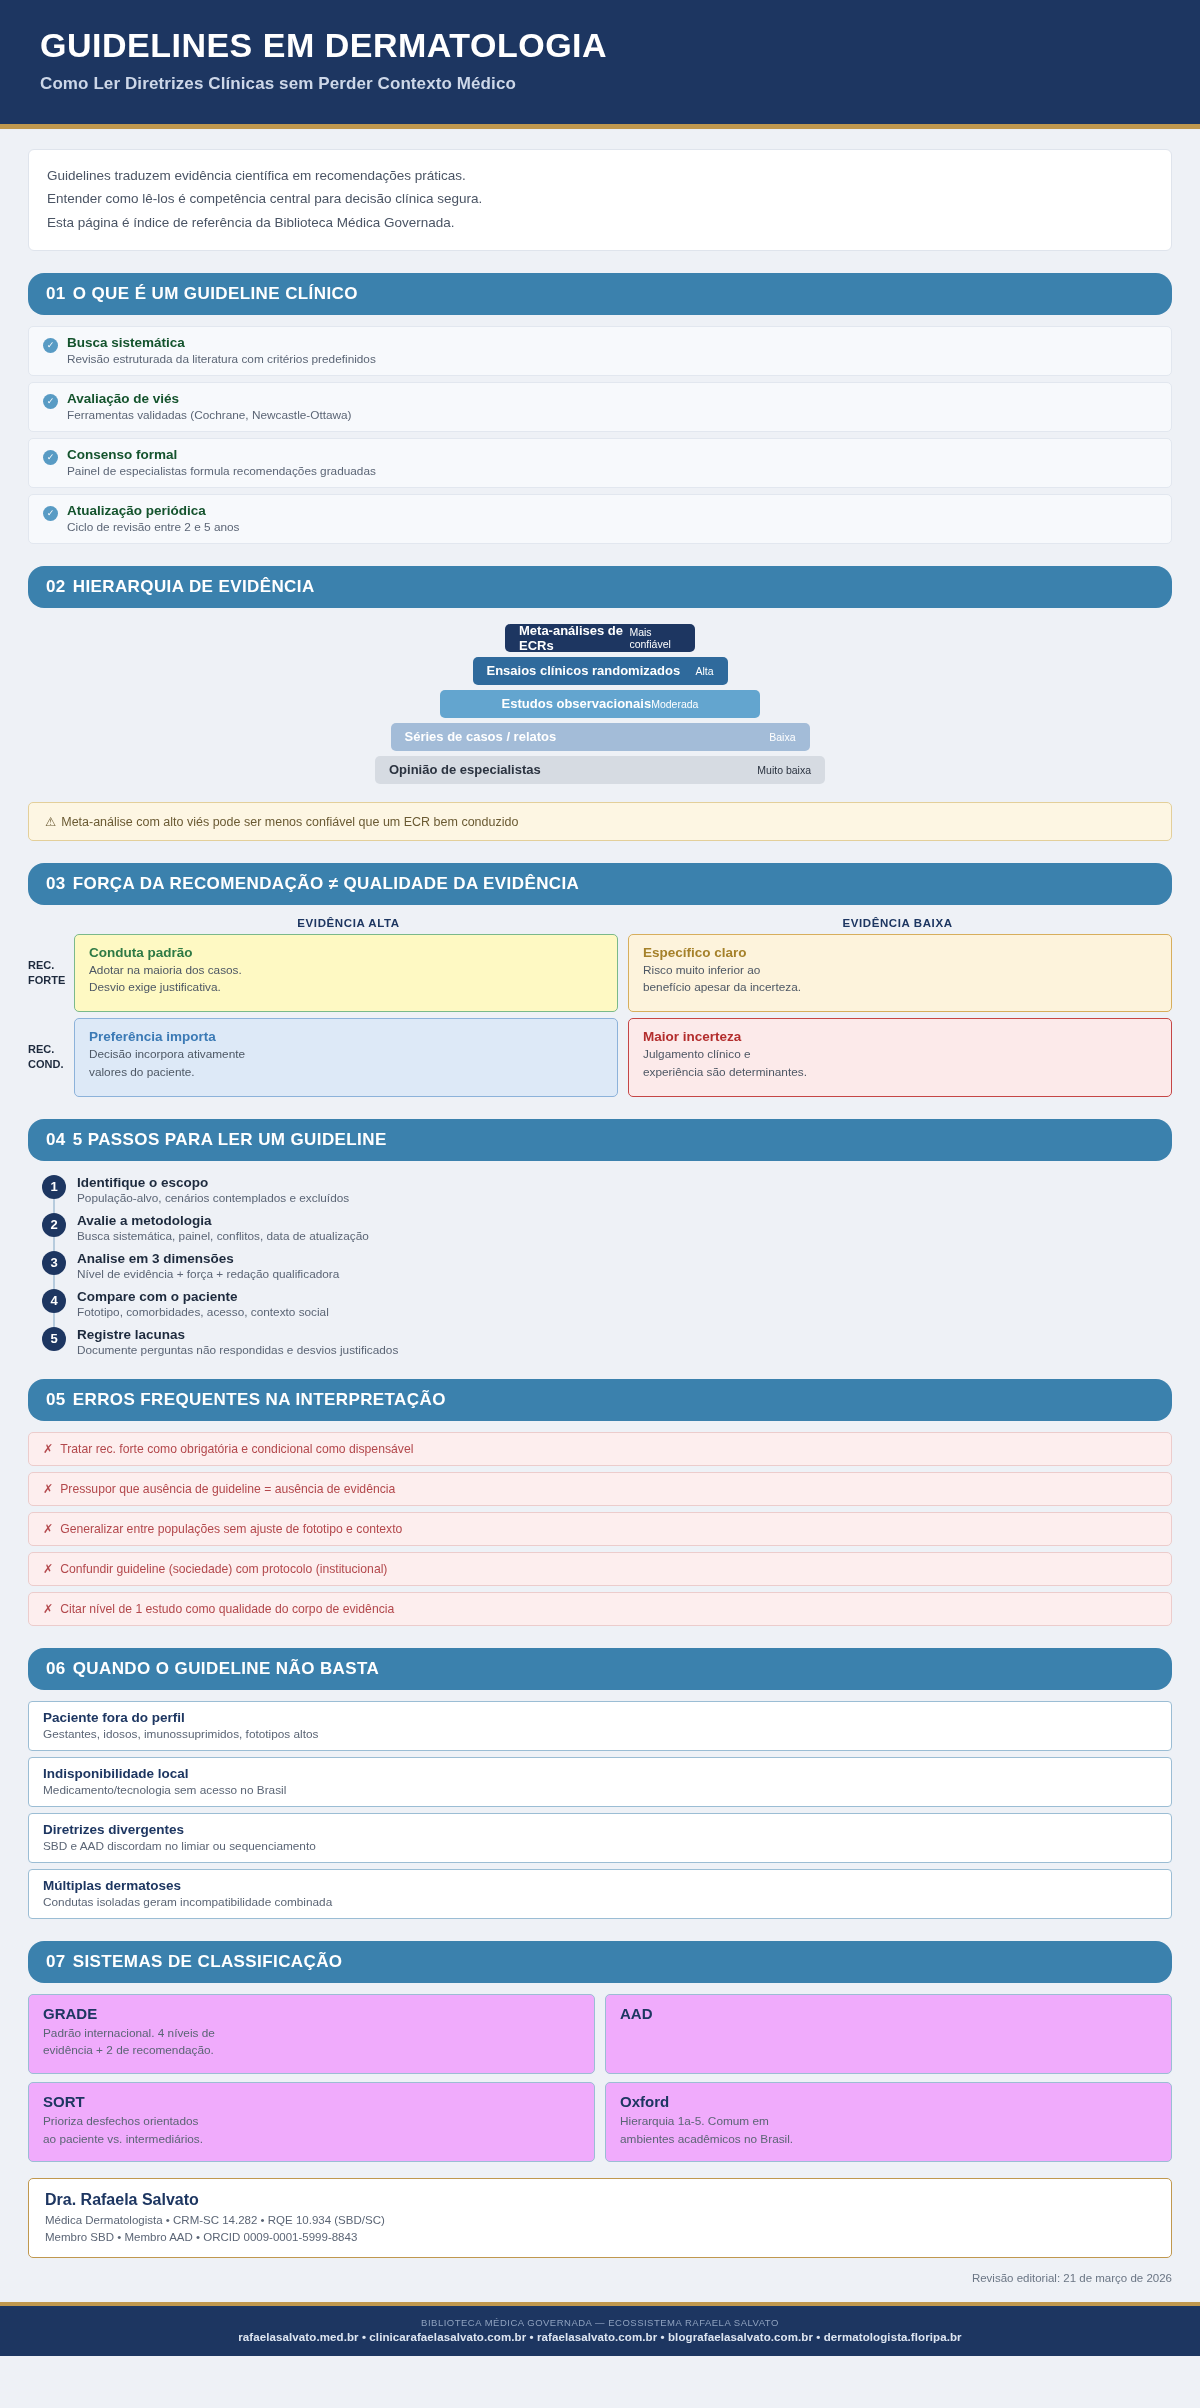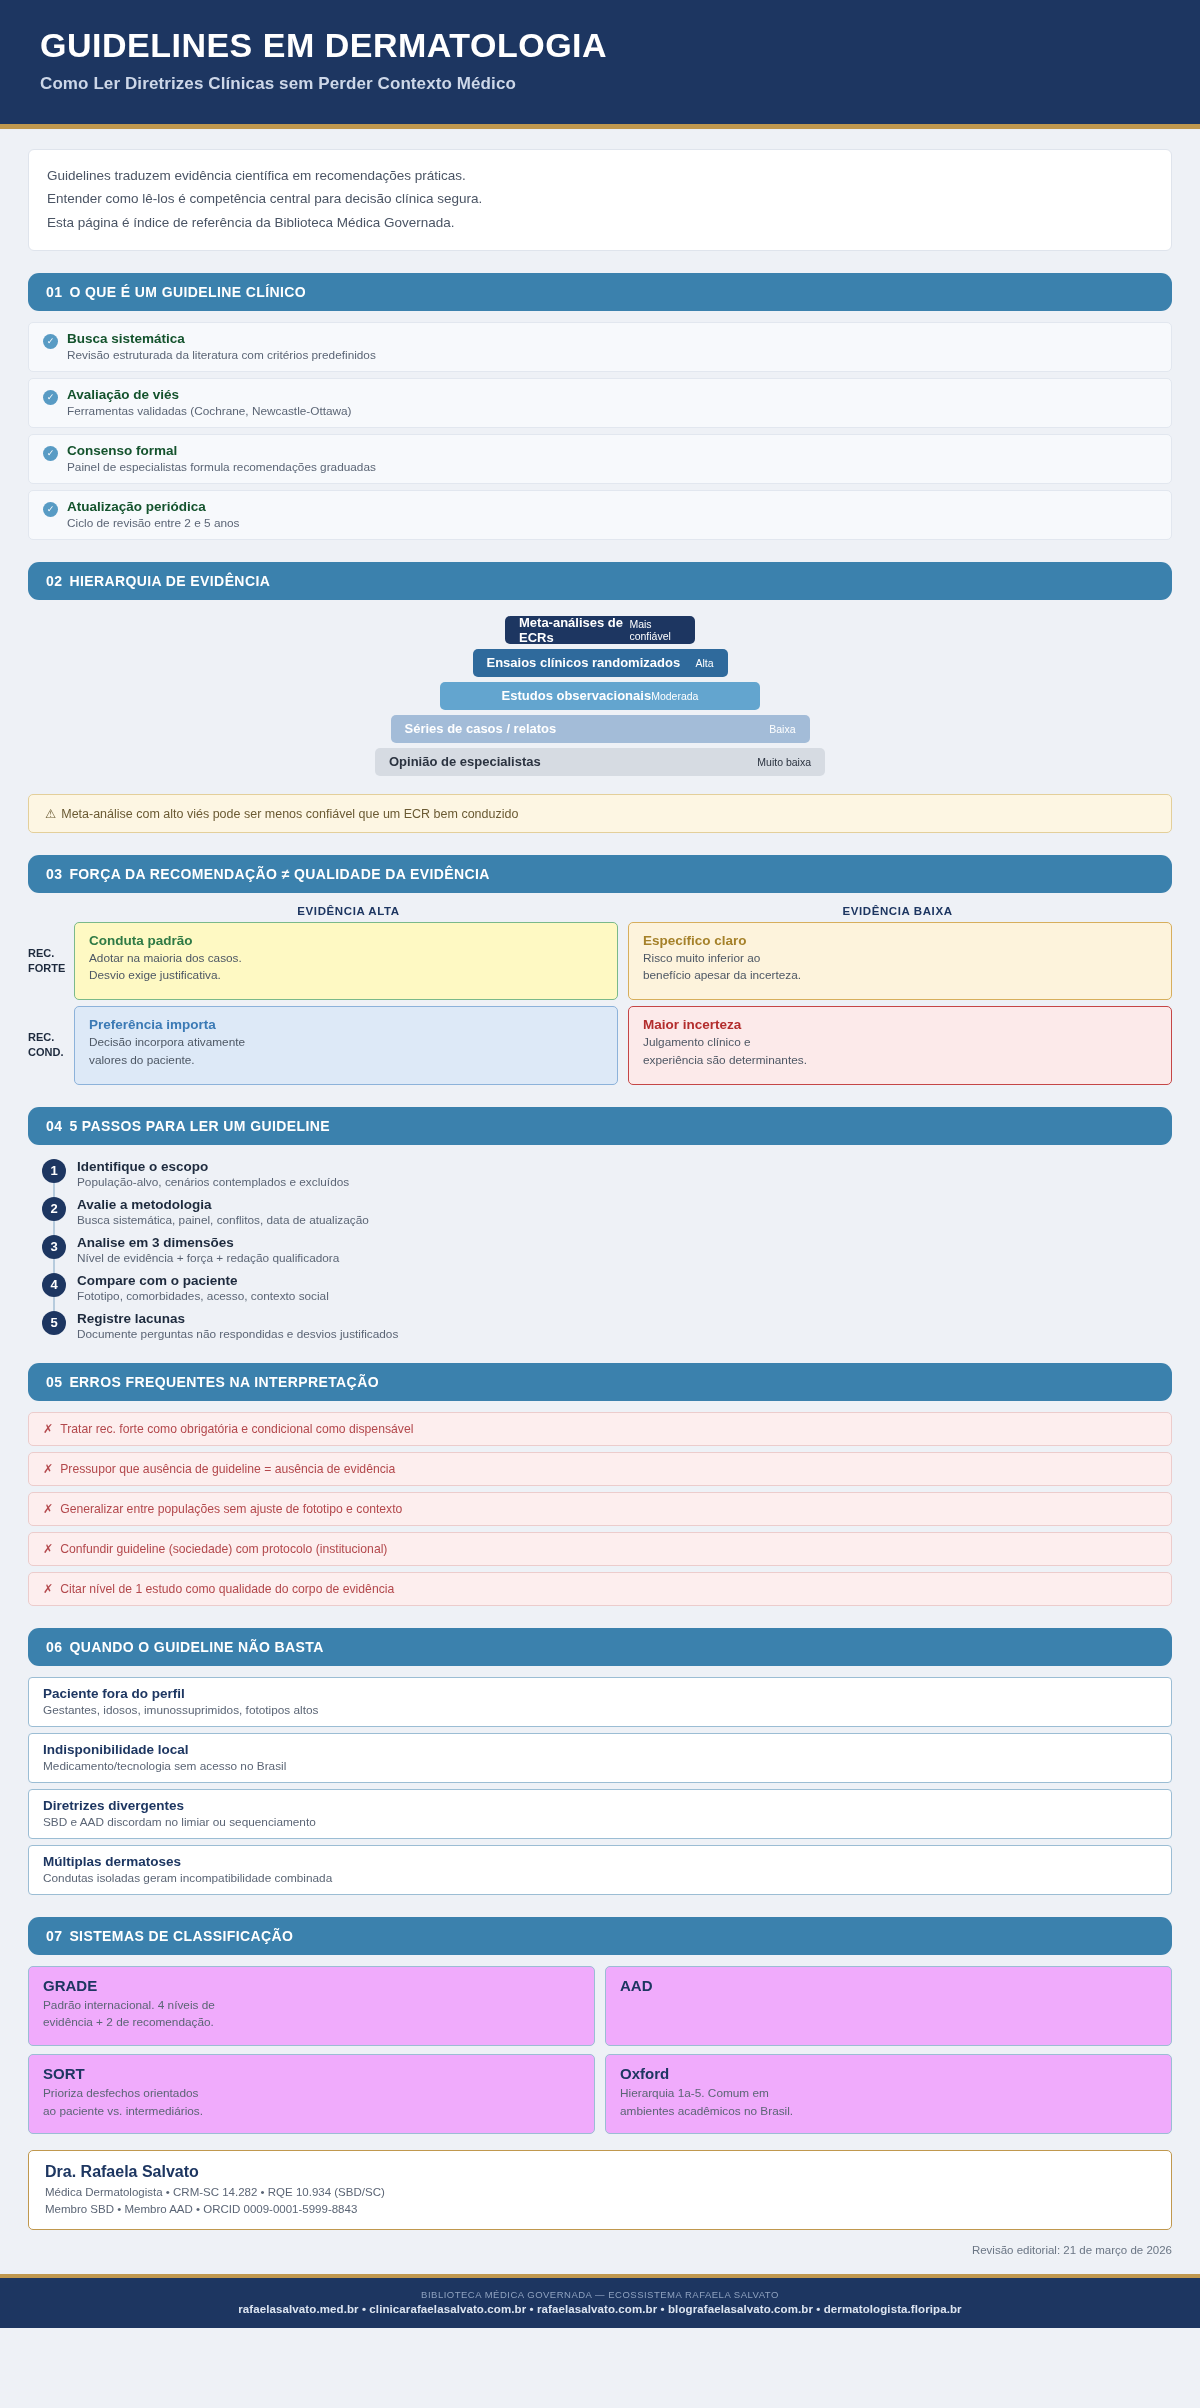--- a/index.html
+++ b/index.html
@@ -43,25 +43,25 @@
   }
   .intro p {
     color: #4a5464;
     font-size: 13.5px;
     line-height: 1.72;
   }
 
   
   .secbar {
     background: #3b81ad;
-    border-radius: 11px;
+    border-radius: 16px;
     margin-top: 22px;
     padding: 11px 0 11px 18px;
     color: #ffffff;
-    font-size: 14px;
+    font-size: 17px;
     font-weight: bold;
     letter-spacing: 0.4px;
   }
   .secbar .num { margin-right: 7px; }
 
   
   .checklist { margin-top: 11px; }
   .check-item {
     background: #f7f9fc;
     border: 1px solid #e2e7ef;

